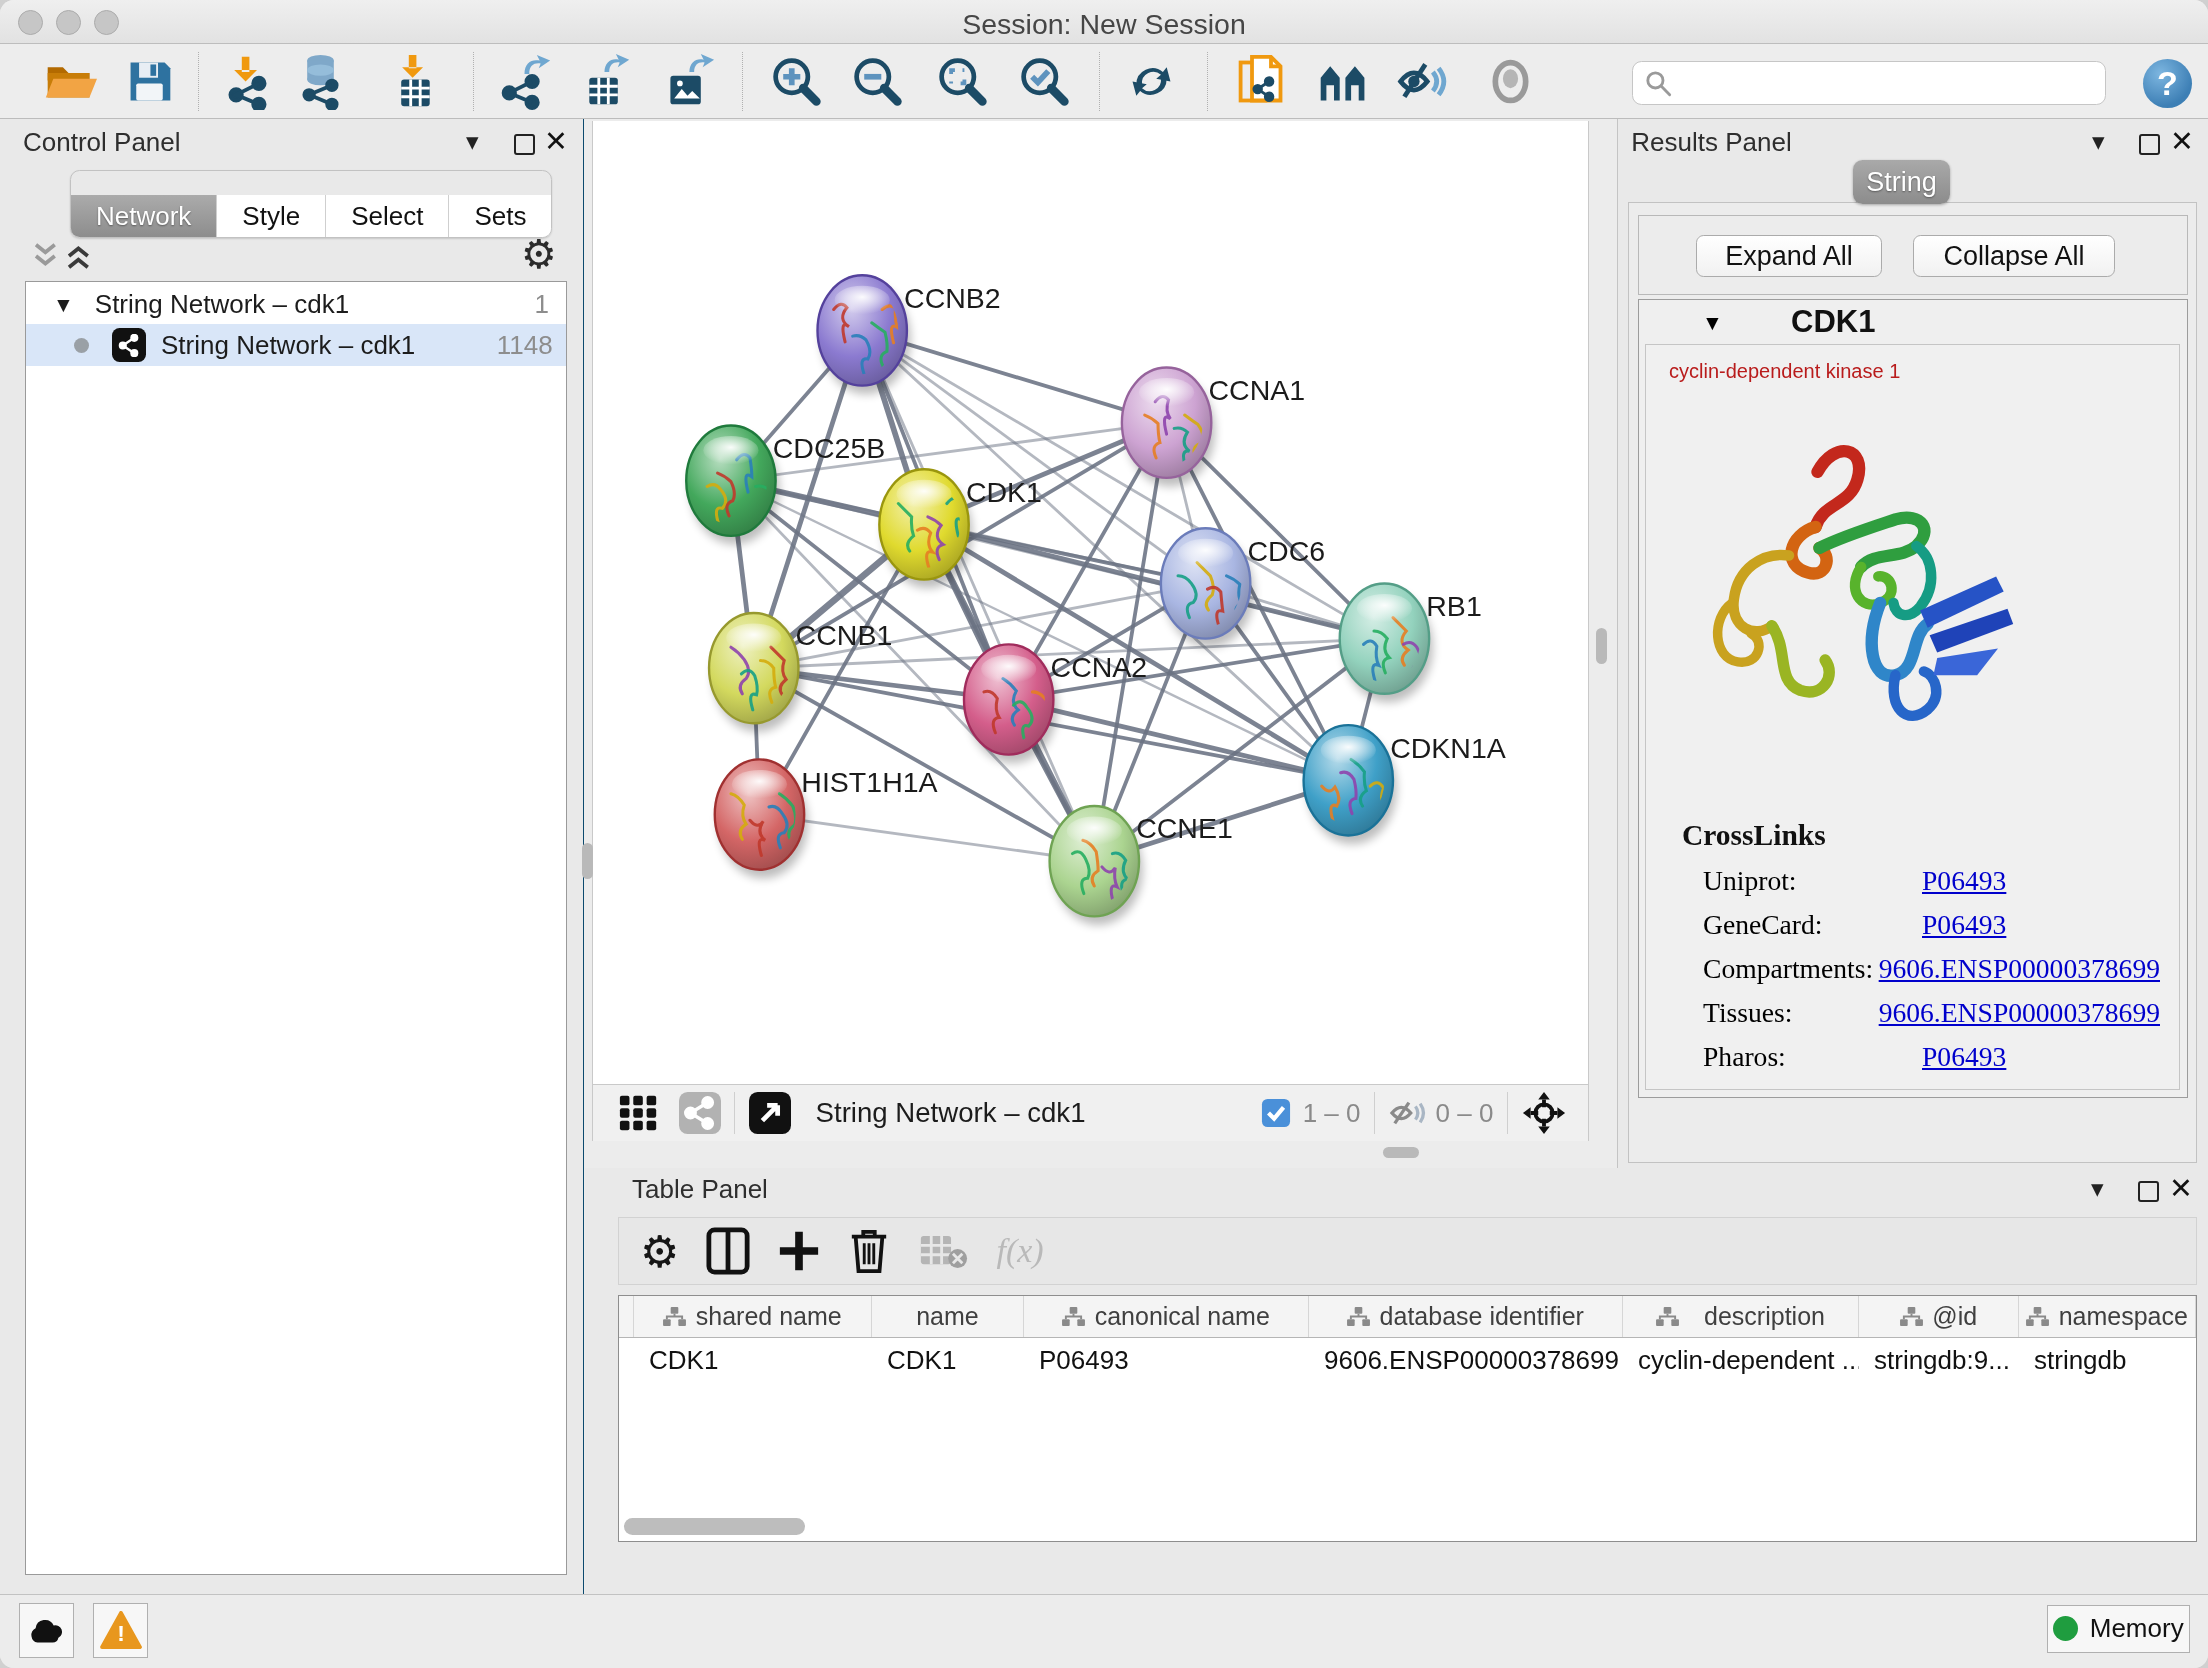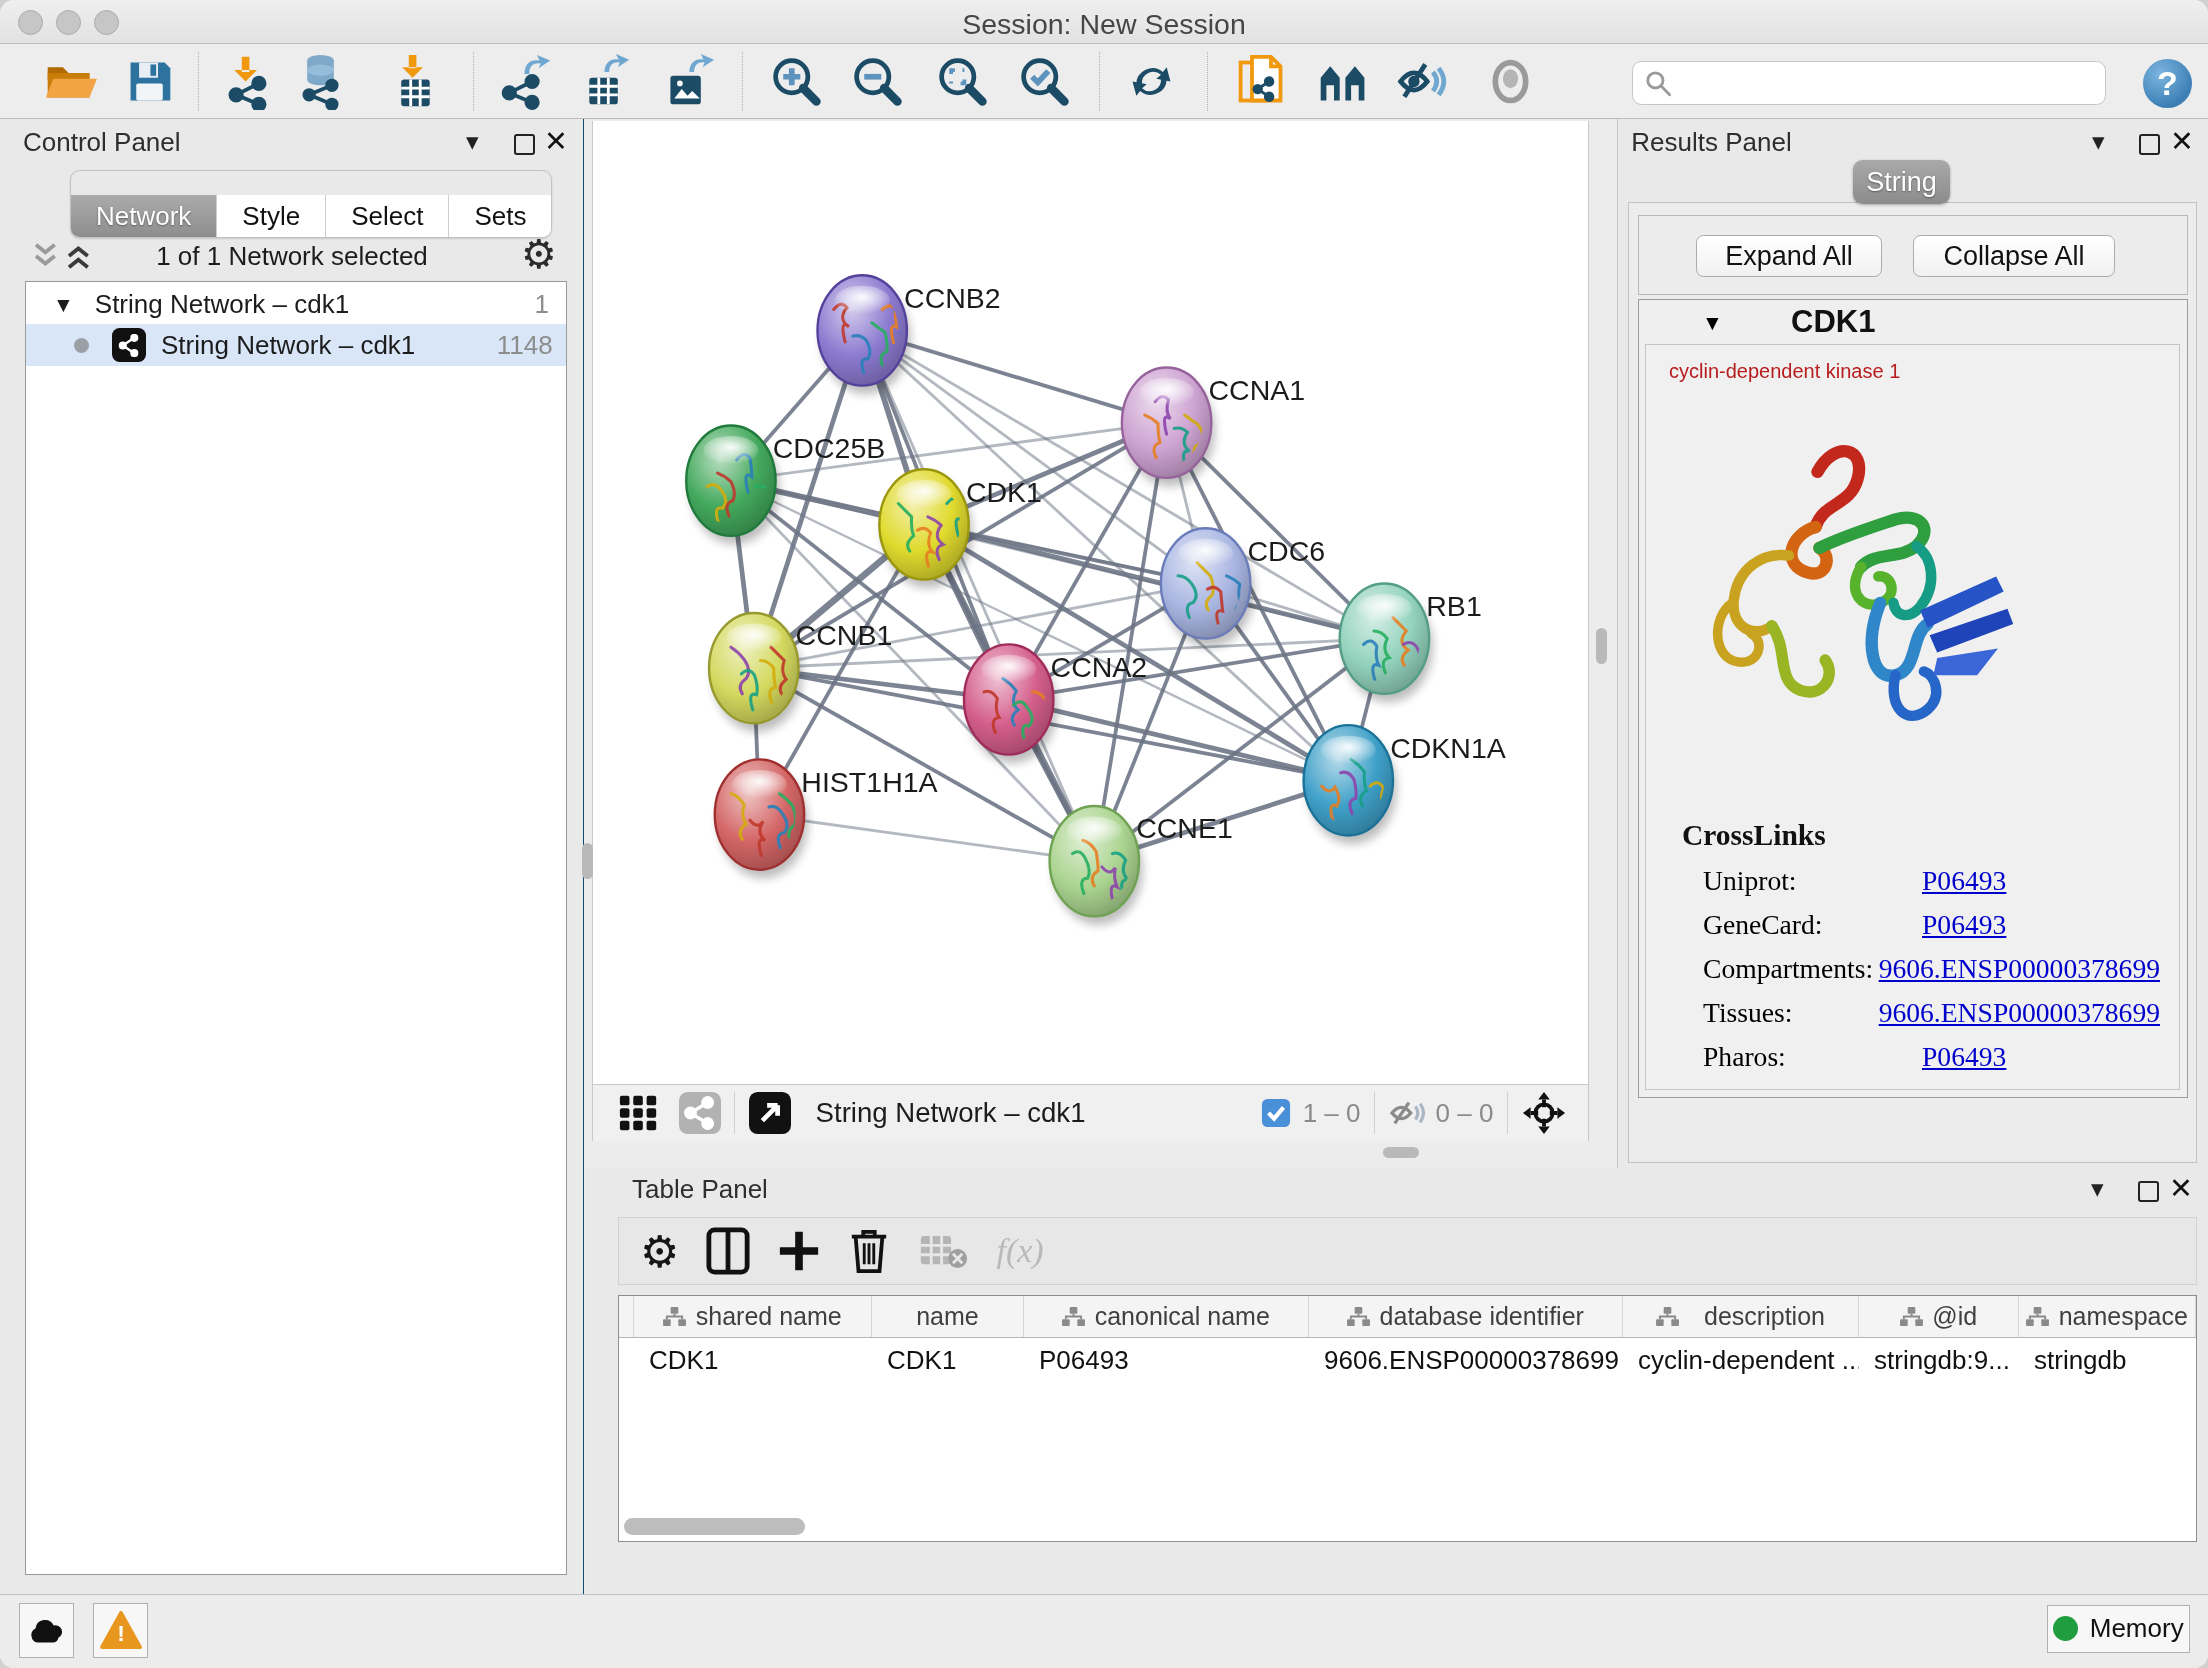--- a/index.html
+++ b/index.html
@@ -279,21 +279,20 @@
         <div class="seg">Select</div>
         <div class="seg">Sets</div>
       </div>
 
     <svg class="abs" style="left:30px;top:122px" width="42" height="30" viewBox="0 0 44 32">
       <path d="M6 4 l10 8 10 -8 M6 16 l10 8 10 -8" stroke="#9a9a9a" stroke-width="4" fill="none"></path>
     </svg>
     <svg class="abs" style="left:63px;top:122px" width="42" height="30" viewBox="0 0 44 32">
       <path d="M6 28 l10 -8 10 8 M6 16 l10 -8 10 8" stroke="#3a3a3a" stroke-width="4" fill="none"></path>
     </svg>
-    <div class="abs" style="left:0;top:122px;width:584px;text-align:center;font-size:26px;color:#1c1c1c">1 of 1 Network selected</div>
     <div class="abs" style="left:521px;top:112px;font-size:40px;color:#2b2b2b">⚙</div>
 
     <div class="abs clistbox">
       <div class="treerow" style="padding:3.8px 0 0 0">
         <span style="margin-left:27px;font-size:21px">▼</span>
         <span style="margin-left:21px">String Network – cdk1</span>
         <span class="cnt" style="margin-left:auto;margin-right:17px">1</span>
       </div>
       <div class="treerow rowsel">
         <span class="graydot" style="margin-left:48px"></span>

